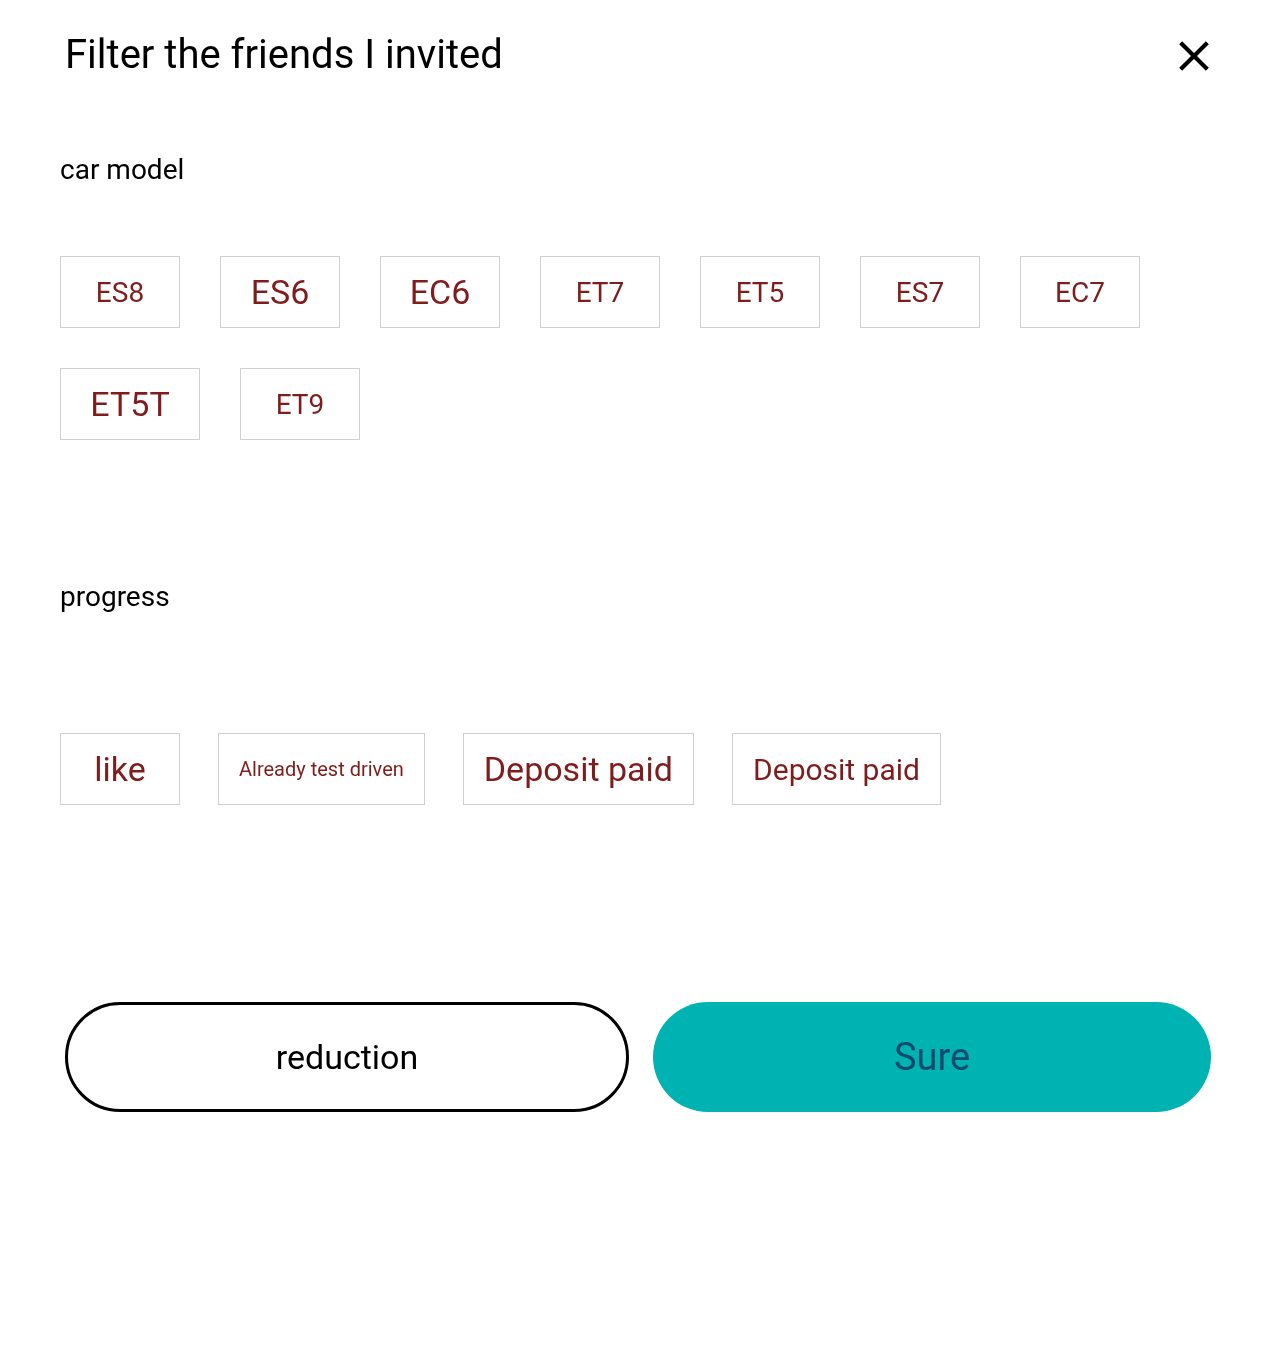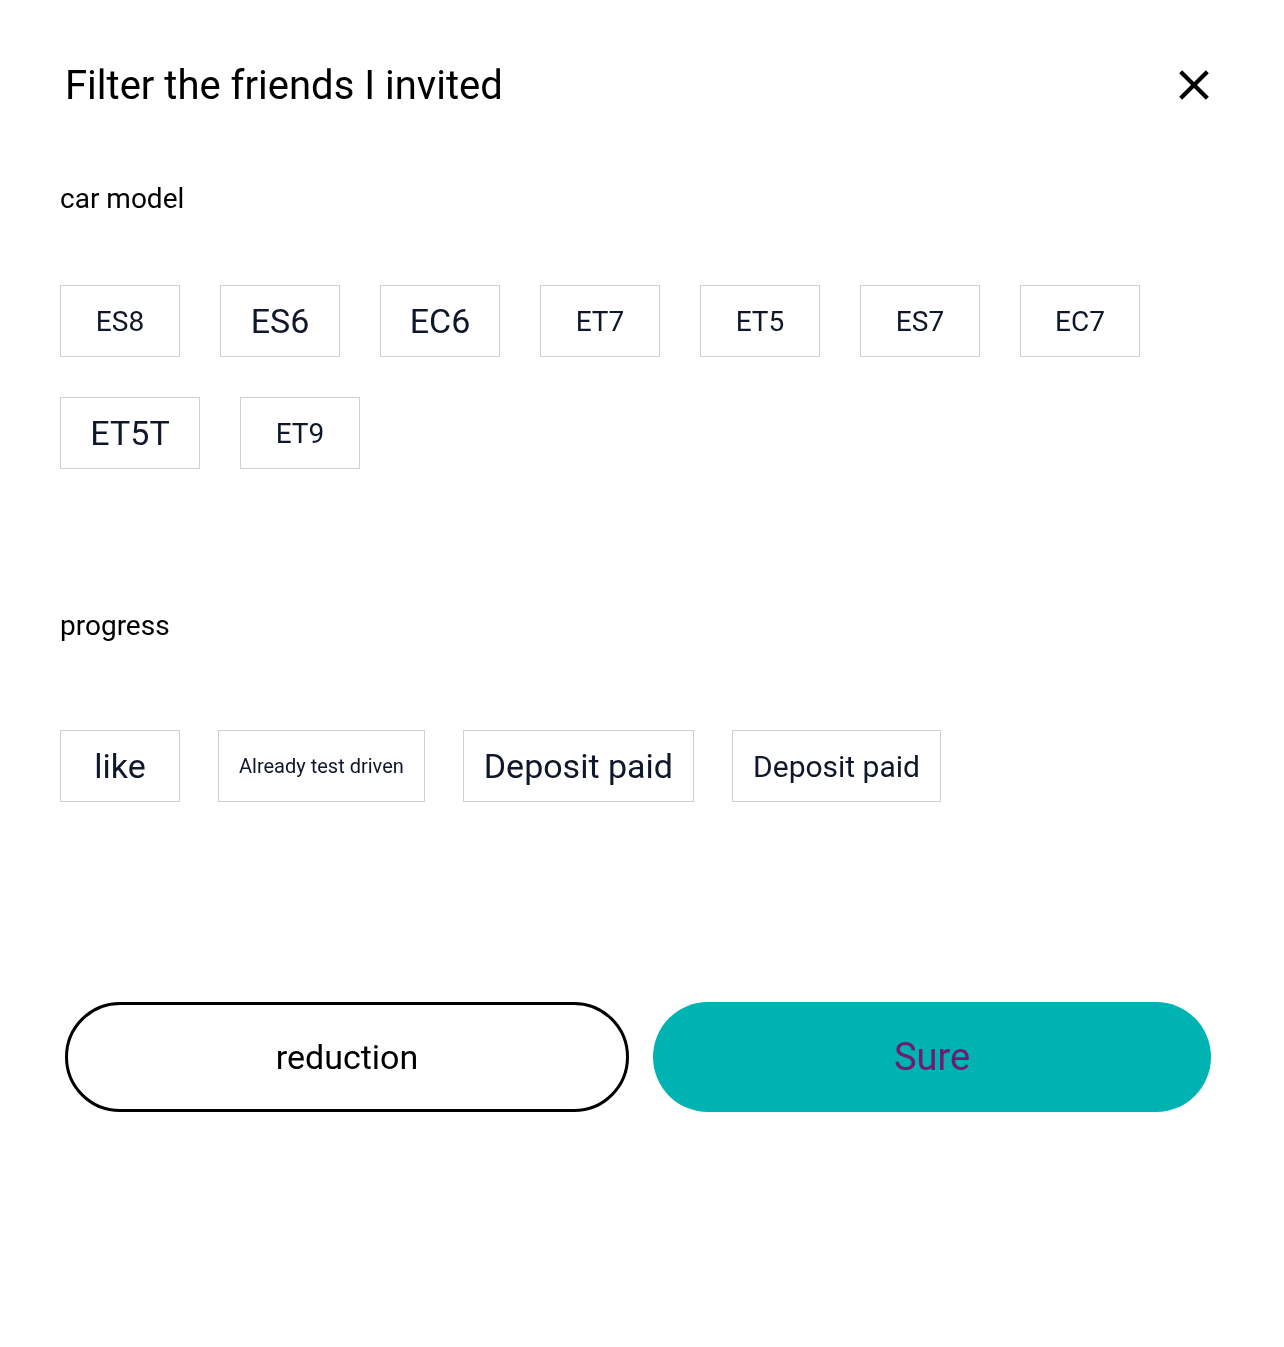--- a/index.html
+++ b/index.html
@@ -10,22 +10,21 @@
     body {
       font-family: -apple-system, BlinkMacSystemFont, "Segoe UI", Roboto, Helvetica, Arial, sans-serif;
       background: #ffffff;
       width: 1284px;
       height: 1347px;
       position: relative;
     }
     .header {
       display: flex;
       justify-content: space-between;
-      align-items: center;
-      padding: 60px 65px 0 65px;
+      padding: 31px 65px 0 65px;
     }
     .title {
       font-size: 40px;
       font-weight: 400;
       color: #000;
     }
     .close-btn {
       width: 50px;
       height: 50px;
       cursor: pointer;
@@ -45,42 +44,42 @@
       color: #000;
       margin-bottom: 70px;
     }
     .section-car {
       margin-top: 72px;
     }
     .section-progress {
       margin-top: 140px;
     }
     .section-progress .section-label {
-      margin-bottom: 88px;
+      margin-bottom: 120px;
     }
     .chip-grid {
       display: flex;
       flex-wrap: wrap;
       gap: 40px;
     }
     .chip-grid-progress {
       gap: 38px;
     }
     .chip {
       border: 1px solid #d0d0d0;
       background: #fff;
       display: flex;
       align-items: center;
       justify-content: center;
       height: 72px;
       min-width: 120px;
       padding: 0 20px;
       font-size: 28px;
       cursor: pointer;
-      color: #0f172a;
+      color: #7f1d1d;
     }
     .chip.large-text {
       font-size: 34px;
     }
     .chip.small-text {
       font-size: 20px;
     }
     .chip.medium-text {
       font-size: 30px;
     }
@@ -103,21 +102,21 @@
       justify-content: center;
       cursor: pointer;
     }
     .btn-secondary {
       background: #fff;
       border: 3px solid #000;
       color: #000;
     }
     .btn-primary {
       background: #00b3b3;
-      color: #701a75;
+      color: #0c4a6e;
       border: none;
       font-size: 38px;
     }
   </style>
 </head>
 <body>
 
 <div class="header">
   <div class="title">Filter the friends I invited</div>
   <div class="close-btn">

